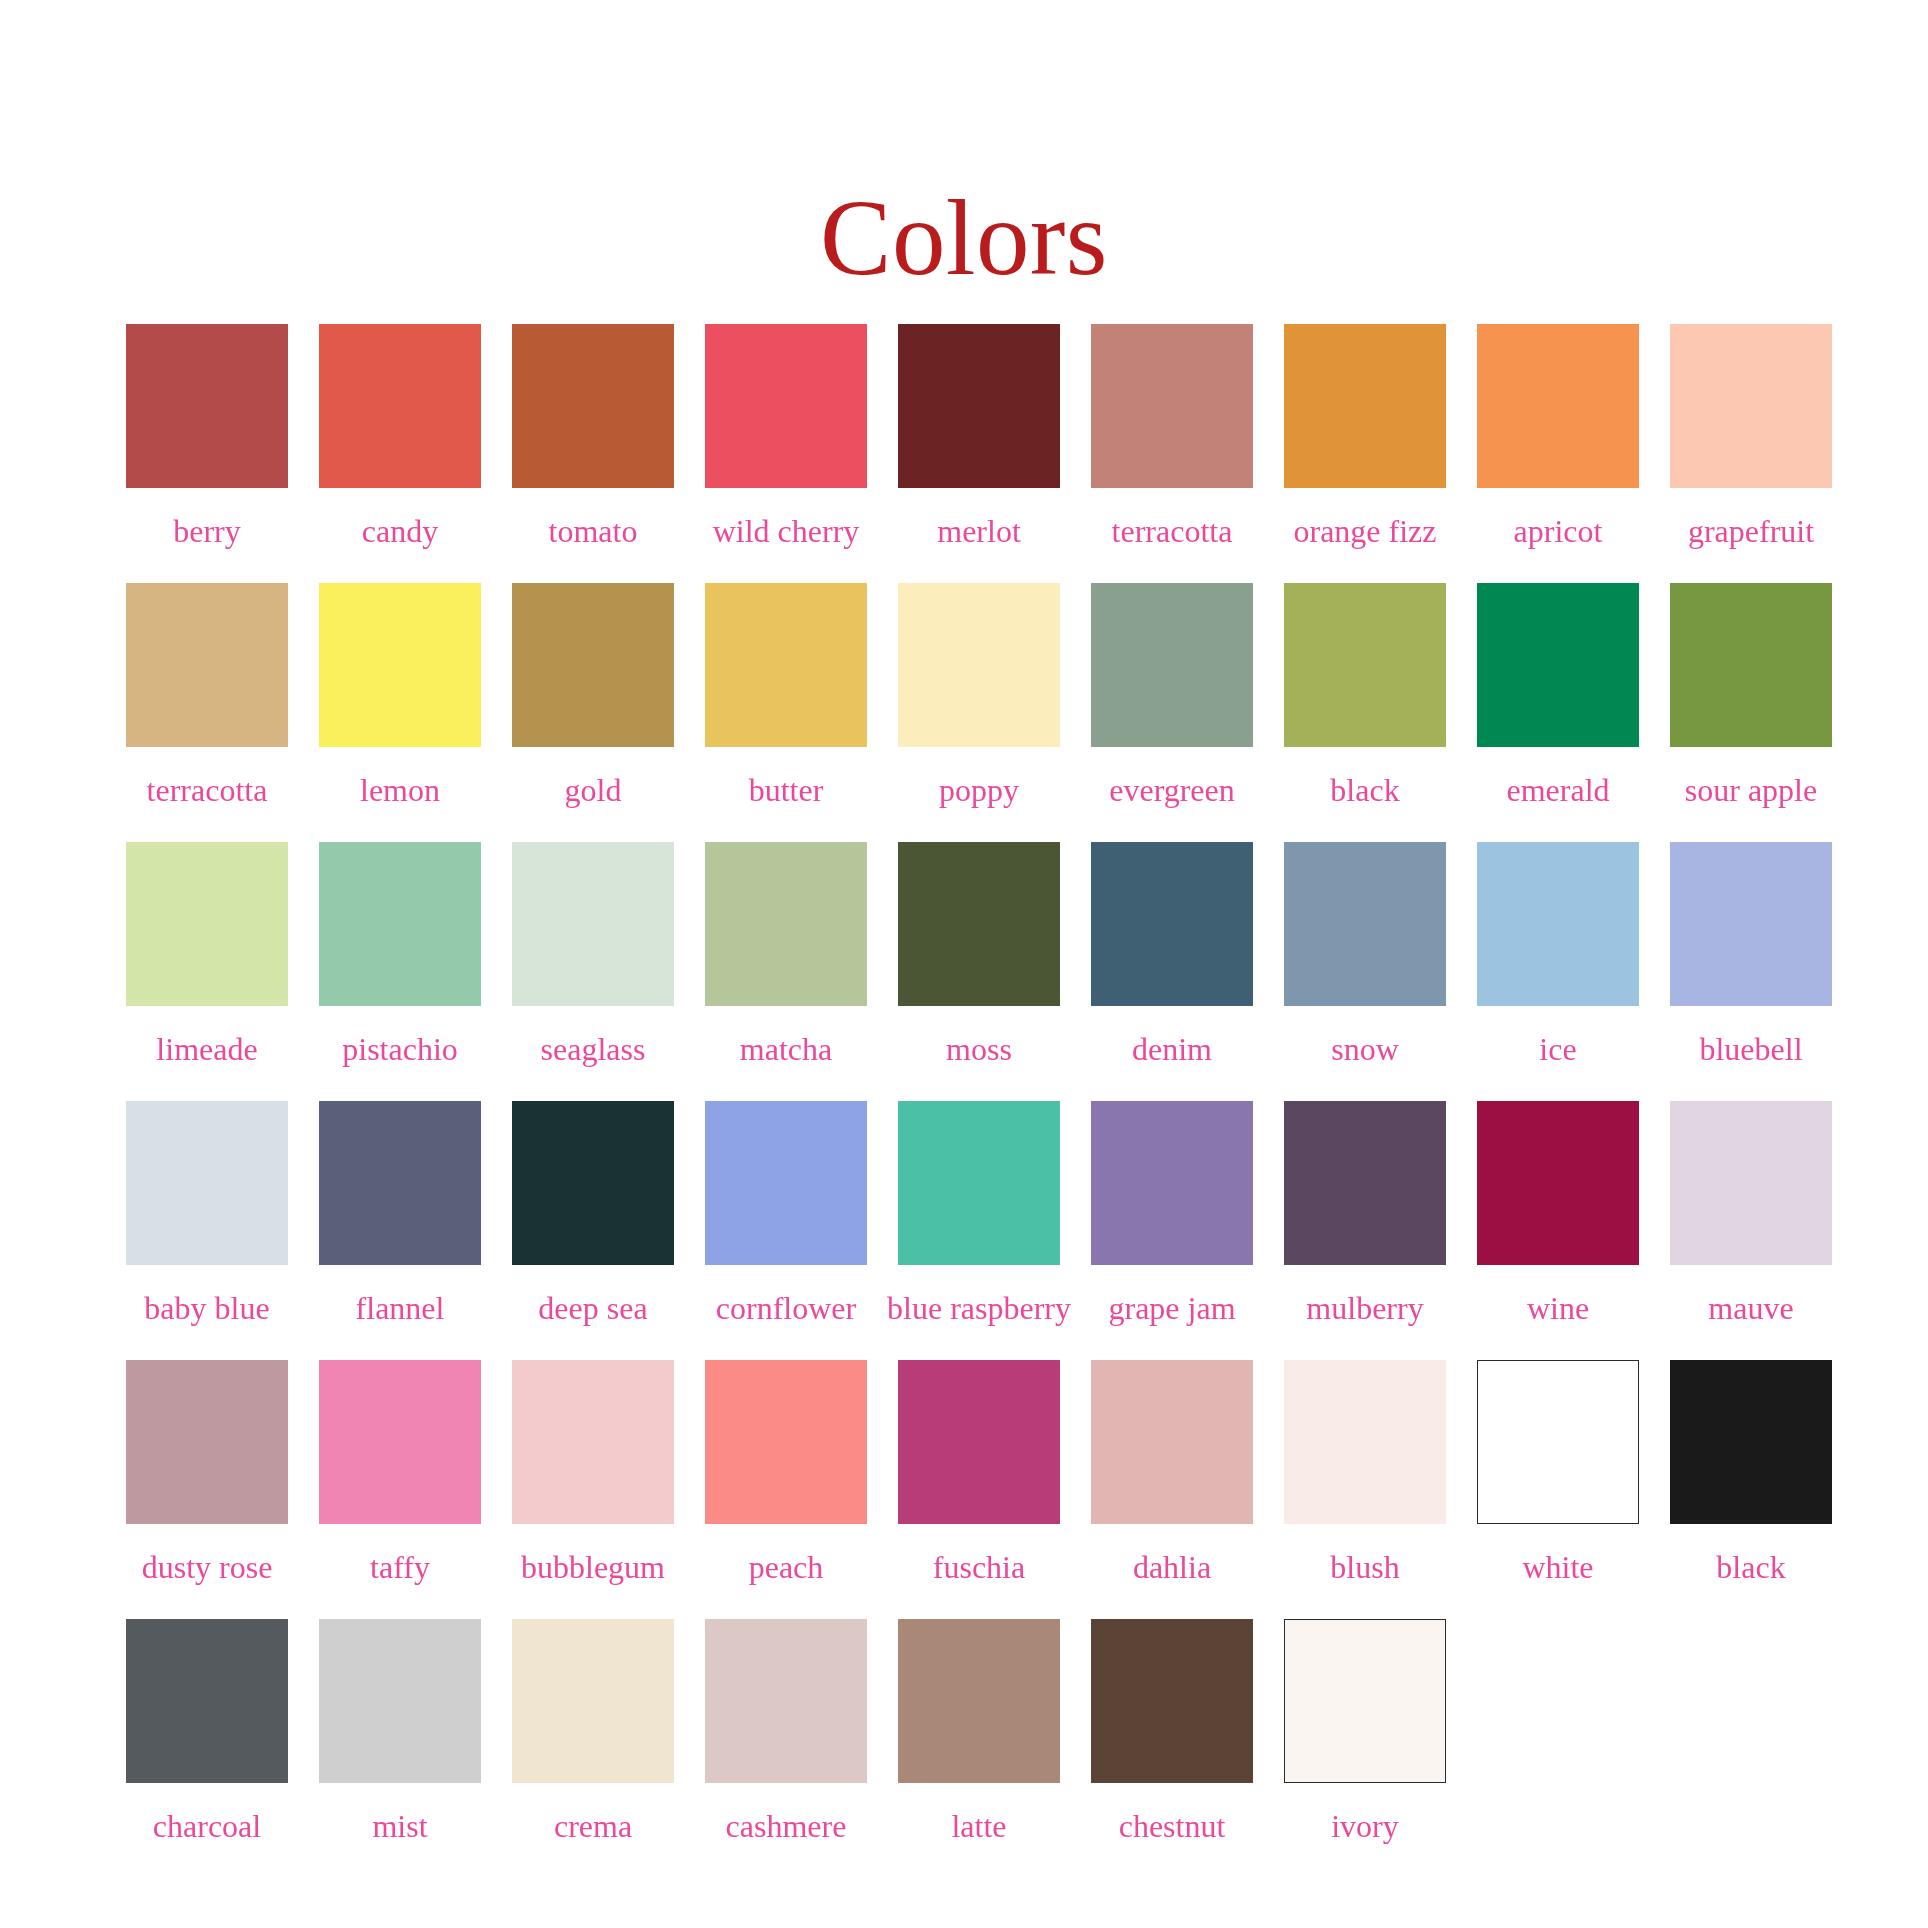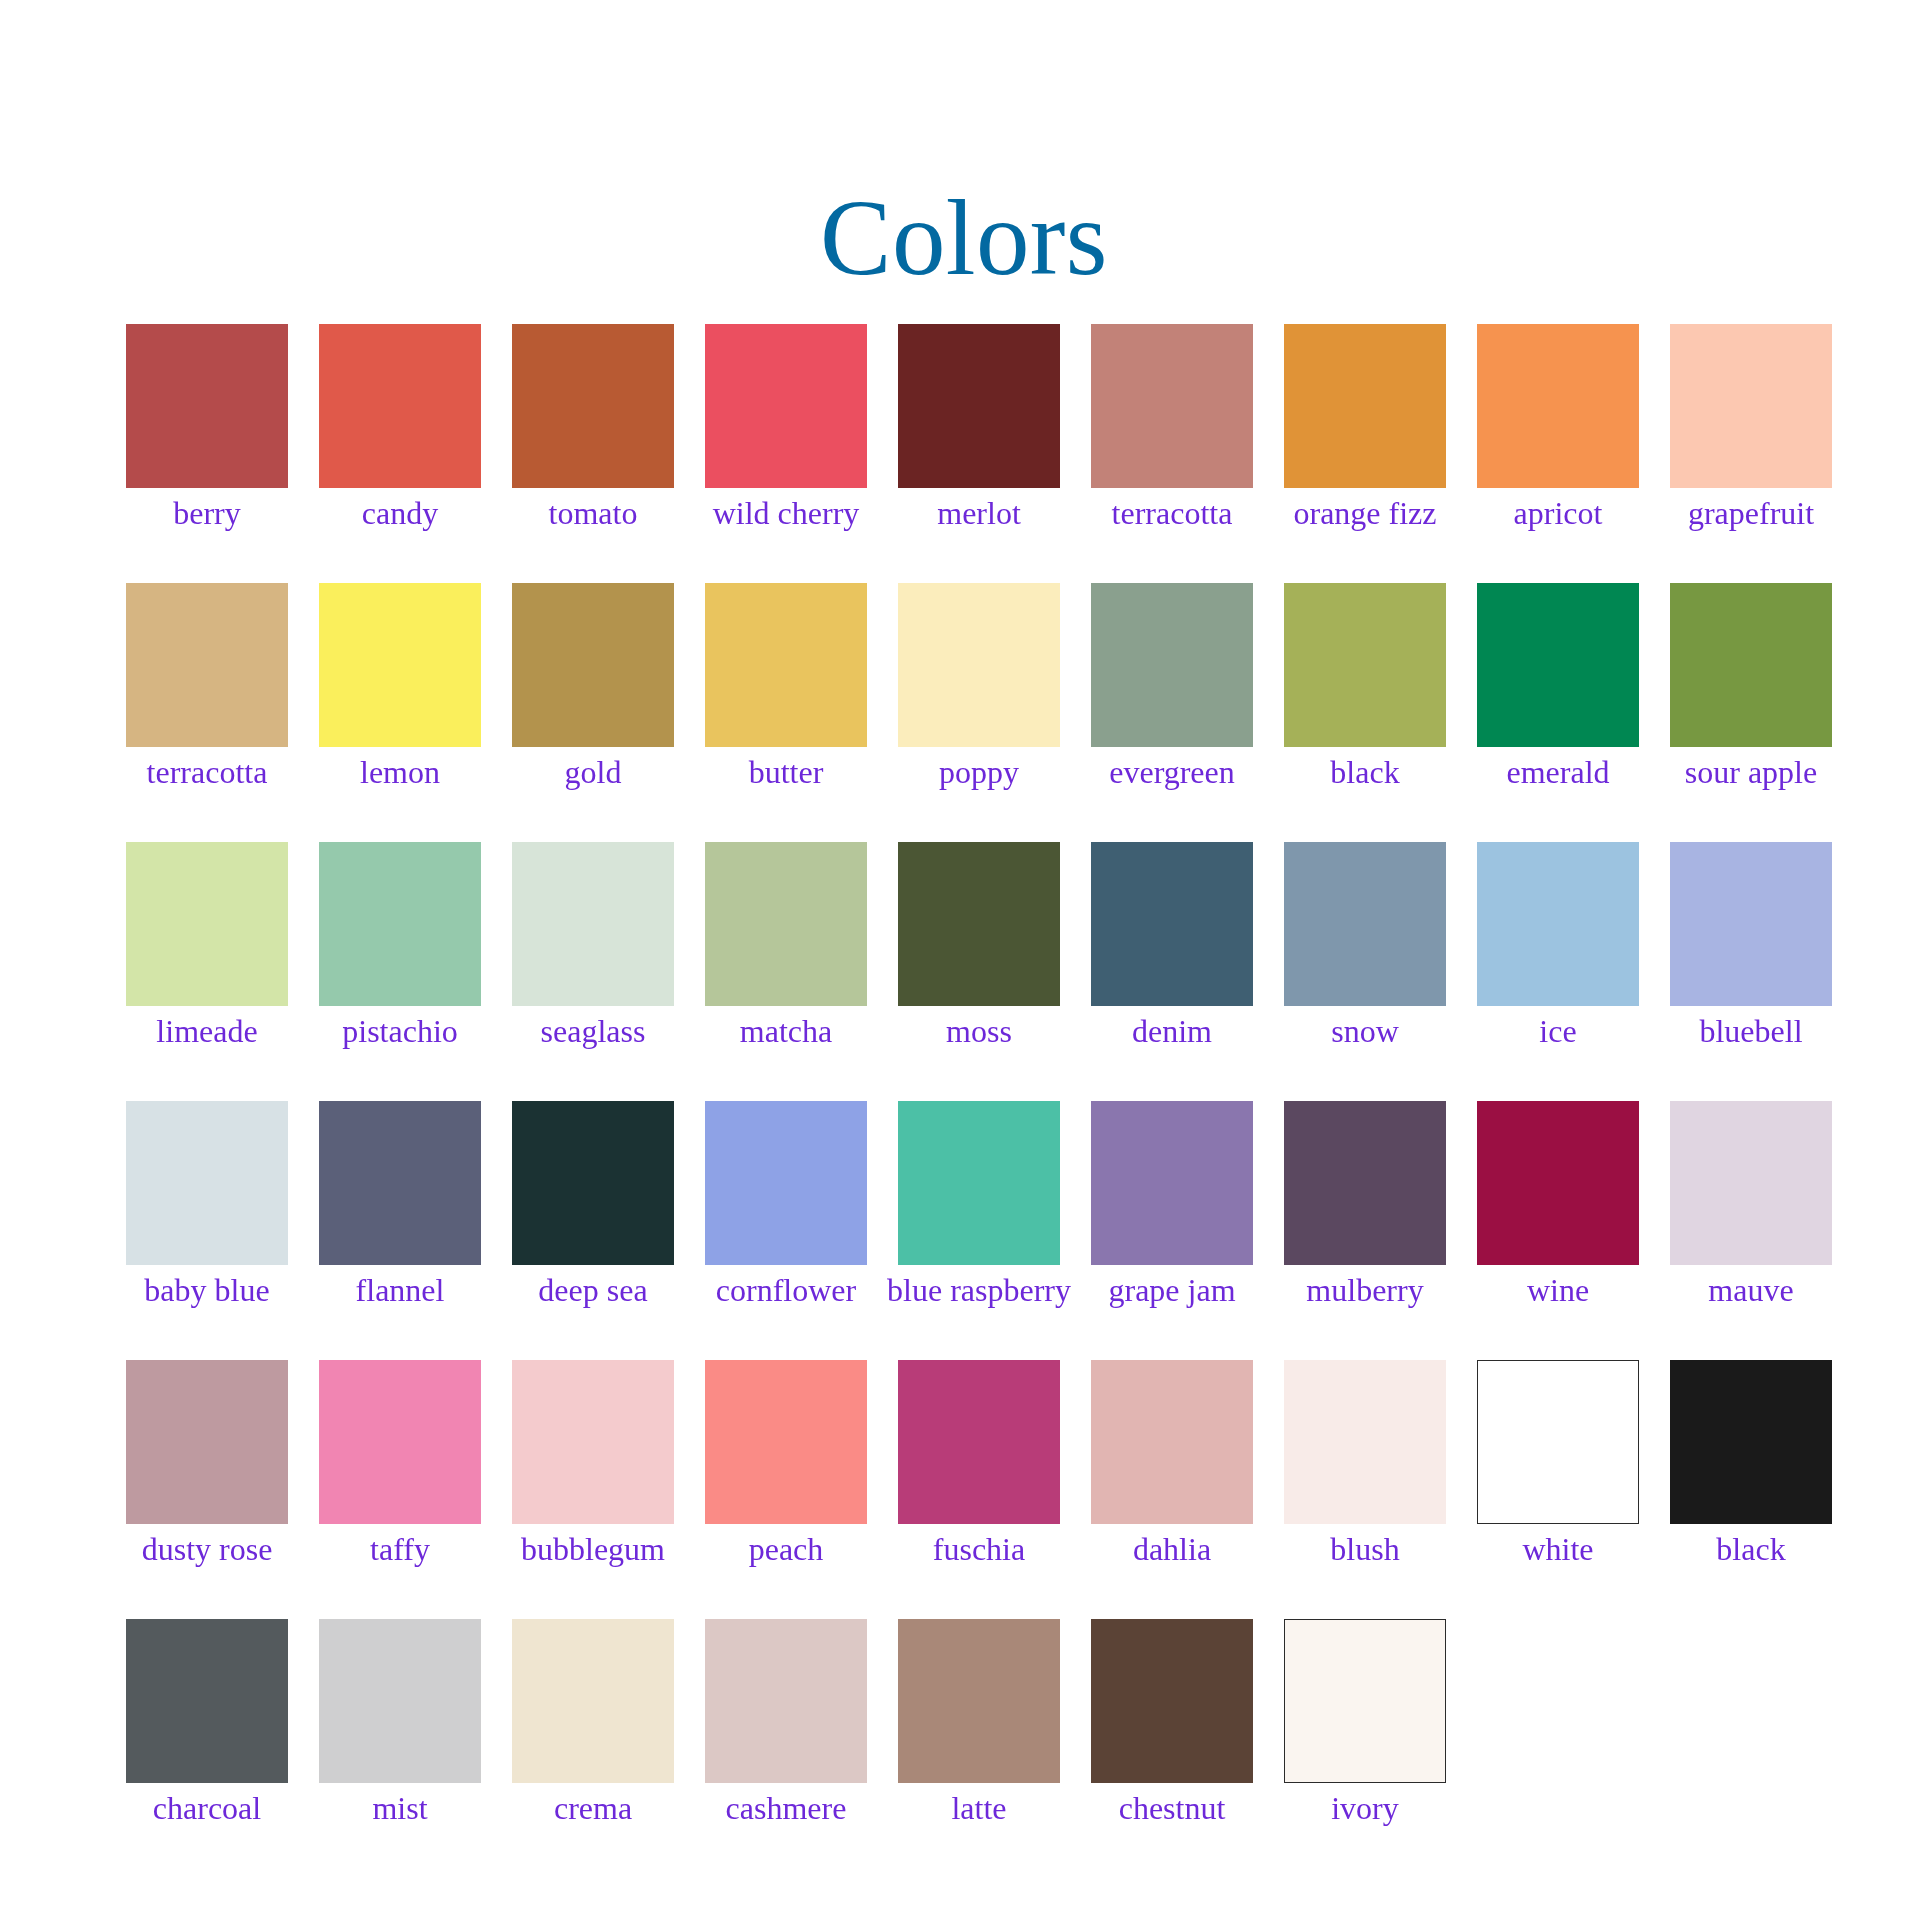--- a/index.html
+++ b/index.html
@@ -25,21 +25,21 @@
   .page-title {
     position: absolute;
     top: 113px;
     left: 0;
     width: 1928px;
     text-align: center;
     font-family: "Liberation Serif", "DejaVu Serif", serif;
     font-size: 107px;
     font-weight: 400;
     line-height: 1;
-    color: #0369a1;
+    color: #b91c1c;
     letter-spacing: 0.4px;
   }
 
   .swatch-grid {
     position: absolute;
     top: 324px;
     left: 126px;
     width: 1679px;
     display: grid;
     grid-template-columns: repeat(9, 162px);
@@ -60,26 +60,26 @@
     height: 164px;
     box-sizing: border-box;
     display: block;
   }
 
   .swatch-chip.bordered {
     border: 1.6px solid #2b2b2b;
   }
 
   .swatch-label {
-    margin-top: 8px;
+    margin-top: 26px;
     font-family: "Liberation Serif", "DejaVu Serif", serif;
     font-size: 32px;
     font-weight: 400;
     line-height: 1.1;
-    color: #6d28d9;
+    color: #ec4899;
     text-align: center;
     white-space: nowrap;
   }
 </style>
 </head>
 <body>
 
 <div class="page">
 
   <h1 class="page-title">Colors</h1>

